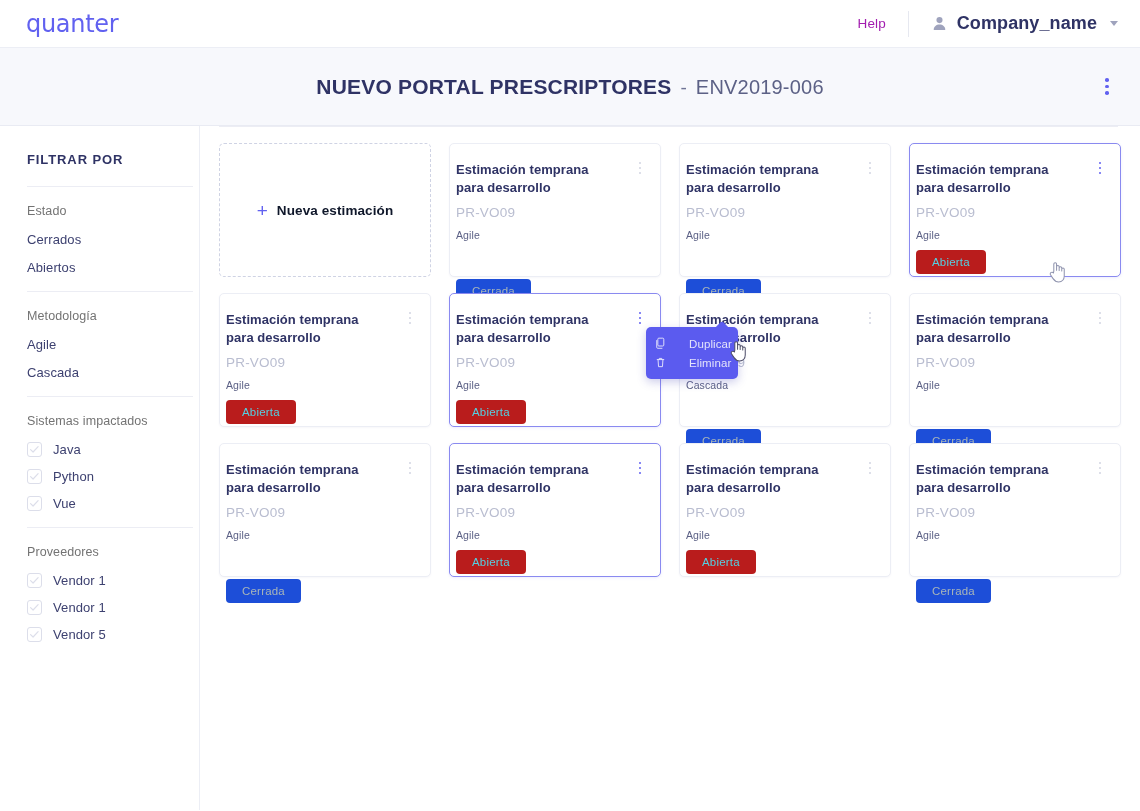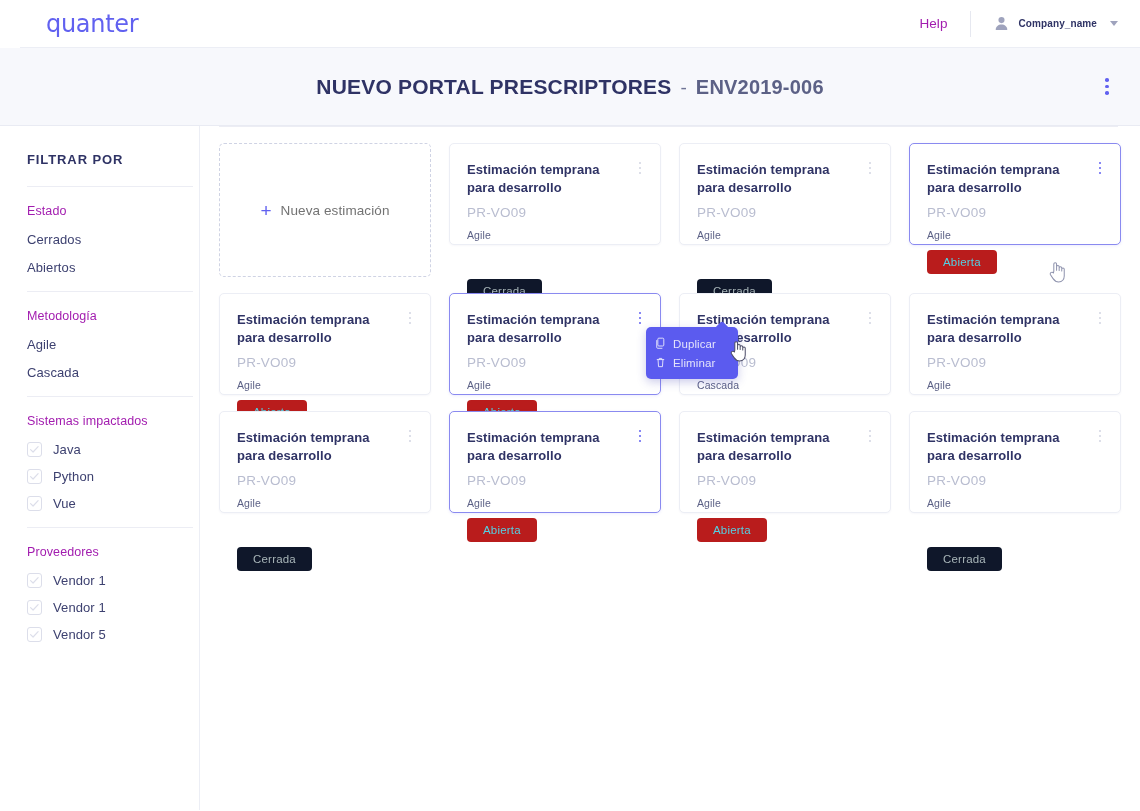--- a/index.html
+++ b/index.html
@@ -16,21 +16,20 @@
   
   .topbar {
     height: 48px;
     background: #ffffff;
     display: flex;
     align-items: center;
     padding: 0 22px 0 26px;
     border-bottom: 1px solid #eceef5;
     position: relative;
     z-index: 5;
-    margin-left: 20px;
   }
   .logo {
     font-size: 24px;
     font-weight: 400;
     letter-spacing: -0.3px;
     color: #6161f0;
     font-family: "DejaVu Sans", sans-serif;
   }
   .topbar-spacer { flex: 1; }
   .help-link {
@@ -46,21 +45,21 @@
     margin: 0 22px;
   }
   .user-box {
     display: flex;
     align-items: center;
     gap: 9px;
     cursor: pointer;
   }
   .user-icon { width: 17px; height: 17px; display: block; }
   .user-name {
-    font-size: 10px;
+    font-size: 18px;
     font-weight: 700;
     color: #2f3365;
     letter-spacing: 0.1px;
   }
   .caret-down {
     width: 0; height: 0;
     border-left: 4.5px solid transparent;
     border-right: 4.5px solid transparent;
     border-top: 5px solid #9fa3bd;
     margin-left: 4px;
@@ -90,21 +89,21 @@
     letter-spacing: 0.2px;
   }
   .proj-dash {
     font-size: 19px;
     color: #6f7496;
     font-weight: 400;
   }
   .proj-code {
     font-size: 20px;
     color: #5c6186;
-    font-weight: 700;
+    font-weight: 400;
     letter-spacing: 0.2px;
   }
   .proj-sub {
     margin-top: 7px;
     font-size: 11px;
     color: #8287ab;
     letter-spacing: 0.1px;
   }
   .titleband-kebab {
     position: absolute;
@@ -150,21 +149,21 @@
   }
   .sb-divider {
     height: 1px;
     background: #ecedf4;
     width: 166px;
     margin: 0 0 17px 0;
   }
   .sb-group { margin-bottom: 16px; }
   .sb-group-label {
     font-size: 12.5px;
-    color: #a21caf;
+    color: #737373;
     margin-bottom: 14px;
     letter-spacing: 0.1px;
   }
   .sb-item {
     font-size: 13px;
     color: #3d4170;
     margin-bottom: 13px;
     cursor: pointer;
     letter-spacing: 0.1px;
   }
@@ -243,25 +242,25 @@
   }
 
   
   .grid {
     display: grid;
     grid-template-columns: repeat(4, 212px);
     gap: 16px 18px;
     position: relative;
   }
   .card {
-    height: 102px;
+    height: 134px;
     background: #ffffff;
     border: 1px solid #eceef5;
     border-radius: 5px;
-    padding: 17px 16px 0 17px;
+    padding: 17px 16px 0 6px;
     position: relative;
     box-shadow: 0 1px 2px rgba(90,97,150,0.05);
     cursor: pointer;
   }
   .card.selected {
     border: 1px solid #8a8af0;
     box-shadow: 0 1px 3px rgba(120,120,240,0.14);
   }
   .card-title {
     font-size: 13px;
@@ -285,21 +284,21 @@
   }
   .badge {
     margin-top: 9px;
     display: inline-block;
     padding: 6px 16px;
     border-radius: 4px;
     font-size: 11.5px;
     letter-spacing: 0.2px;
   }
   .badge.abierta { background: #b91c1c; color: #54d0e3; }
-  .badge.cerrada { background: #0f172a; color: #a8b5b8; margin-top: 38px; }
+  .badge.cerrada { background: #1d4ed8; color: #a8b5b8; margin-top: 38px; }
 
   .card-kebab {
     position: absolute;
     top: 15px;
     right: 13px;
     width: 14px;
     height: 18px;
     display: flex;
     flex-direction: column;
     align-items: center;
@@ -328,22 +327,22 @@
     cursor: pointer;
   }
   .card-new-plus {
     font-size: 19px;
     color: #6161f0;
     line-height: 1;
     font-weight: 400;
   }
   .card-new-label {
     font-size: 13.5px;
-    font-weight: 400;
-    color: #737373;
+    font-weight: 700;
+    color: #0f172a;
     letter-spacing: 0.1px;
   }
 
   
   .ctx-menu {
     position: absolute;
     width: 92px;
     background: #5b5bef;
     border-radius: 5px;
     padding: 7px 0 7px 0;
@@ -363,21 +362,21 @@
     position: absolute;
     left: 1px; top: 2px;
     width: 10px; height: 10px;
     background: #5b5bef;
     transform: rotate(45deg);
     border-radius: 2px;
   }
   .ctx-item {
     display: flex;
     align-items: center;
-    gap: 7px;
+    gap: 23px;
     padding: 3px 9px;
     cursor: pointer;
   }
   .ctx-item-label {
     font-size: 11.5px;
     color: #e3e3fb;
     letter-spacing: 0.1px;
   }
   .ctx-icon { width: 11px; height: 13px; display: block; flex: 0 0 11px; }
 

